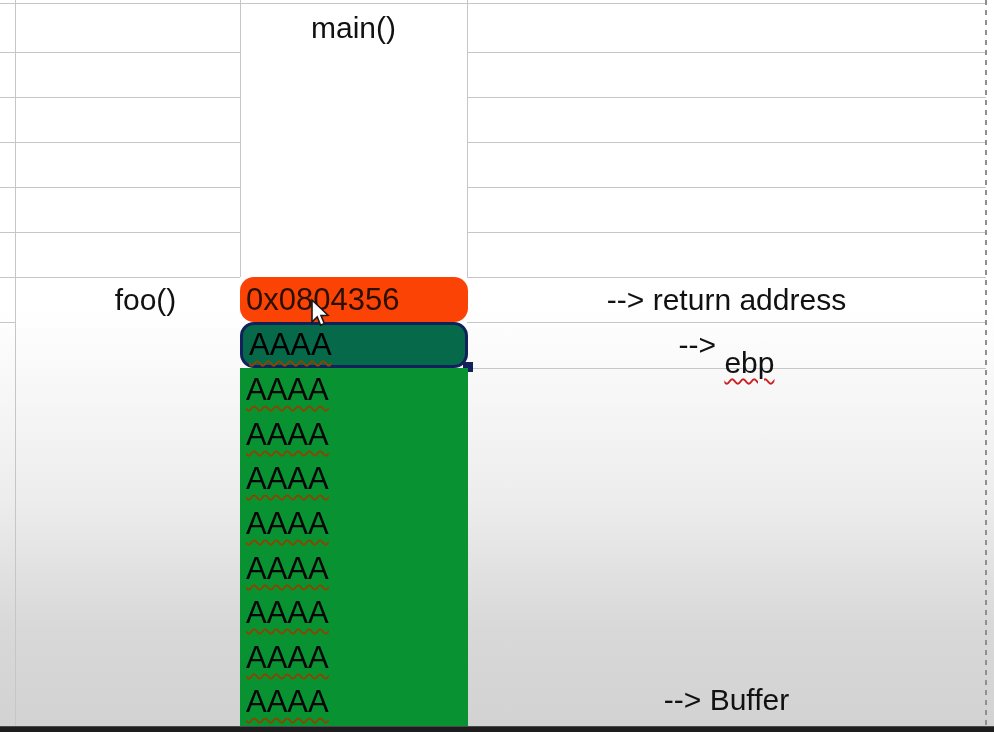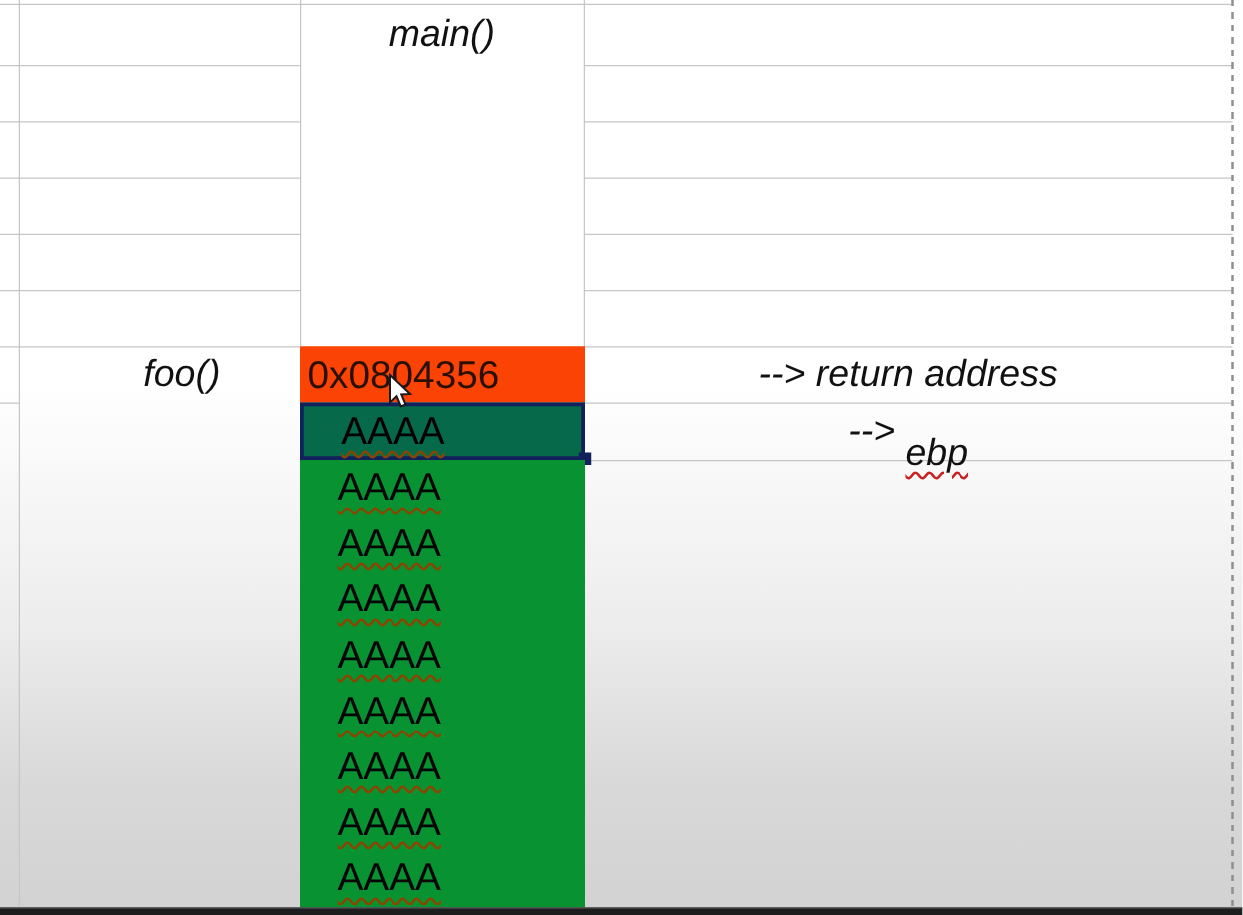--- a/index.html
+++ b/index.html
@@ -14,38 +14,38 @@
   }
   .abs{position:absolute;}
   .hline{position:absolute;height:1px;background:#c6c6c6;}
   .vline{position:absolute;width:1px;background:#c6c6c6;}
   .dashedline{
     position:absolute;width:2px;
     background:repeating-linear-gradient(to bottom,#8f8f8f 0 5px,transparent 5px 10px);
   }
   .cell-label{
     position:absolute;display:flex;align-items:center;justify-content:center;
-    font-size:30px;color:#111;white-space:pre;font-style:italic;
+    font-size:30px;color:#111;white-space:pre;
   }
   .cell-left{
     position:absolute;display:flex;align-items:center;justify-content:flex-start;
-    font-size:31px;color:#111;padding-left:6px;box-sizing:border-box;
+    font-size:31px;color:#111;padding-left:6px;box-sizing:border-box;border-radius:14px;
   }
   .return-cell{background:#fb4306;color:#2a1000;}
   .selected-cell{
     background:#05694a;border:3px solid #12205c;color:#000;
   }
   .green-block{background:#089231;overflow:hidden;}
   .green-row{
     height:44.6px;display:flex;align-items:center;padding-left:6px;
     font-size:31px;color:#050505;
   }
   .squiggle-brown{
     text-decoration-line:underline;text-decoration-style:wavy;
-    text-decoration-color:#8a4500;text-decoration-thickness:2px;text-underline-offset:5px;margin-left:24px;
+    text-decoration-color:#8a4500;text-decoration-thickness:2px;text-underline-offset:5px;
   }
   .squiggle-red{
     text-decoration-line:underline;text-decoration-style:wavy;
     text-decoration-color:#cc1f1f;text-decoration-thickness:2px;text-underline-offset:5px;margin-top:36px;
   }
   .selection-handle{
     position:absolute;width:10px;height:10px;background:#12205c;
   }
   .bottom-bar{
     position:absolute;left:0;top:726px;width:994px;height:6px;
@@ -119,20 +119,21 @@
         <span class="squiggle-brown">AAAA</span>
       </div>
   </div>
 
   <div class="cell-label" style="left:467px;top:277px;width:519px;height:45px;text-align:center;">--&gt; return address</div>
 
   <div class="cell-label" style="left:467px;top:322px;width:519px;height:46px;">
     <span>--&gt; </span><span class="squiggle-red">ebp</span>
   </div>
 
+  <div class="cell-label" style="left:467px;top:677px;width:519px;height:45px;">--&gt; Buffer</div>
 
   <svg class="abs" style="left:307px;top:298px;" width="24" height="30" viewBox="0 0 24 30">
     <path d="M5 2 L5 24 L10.2 19 L13.6 27.2 L17.4 25.6 L14 17.6 L21 17.2 Z" fill="#ffffff" stroke="#1a1a1a" stroke-width="1.6"></path>
   </svg>
 
   <div class="bottom-bar"></div>
 
 </div>
 
 </body></html>

